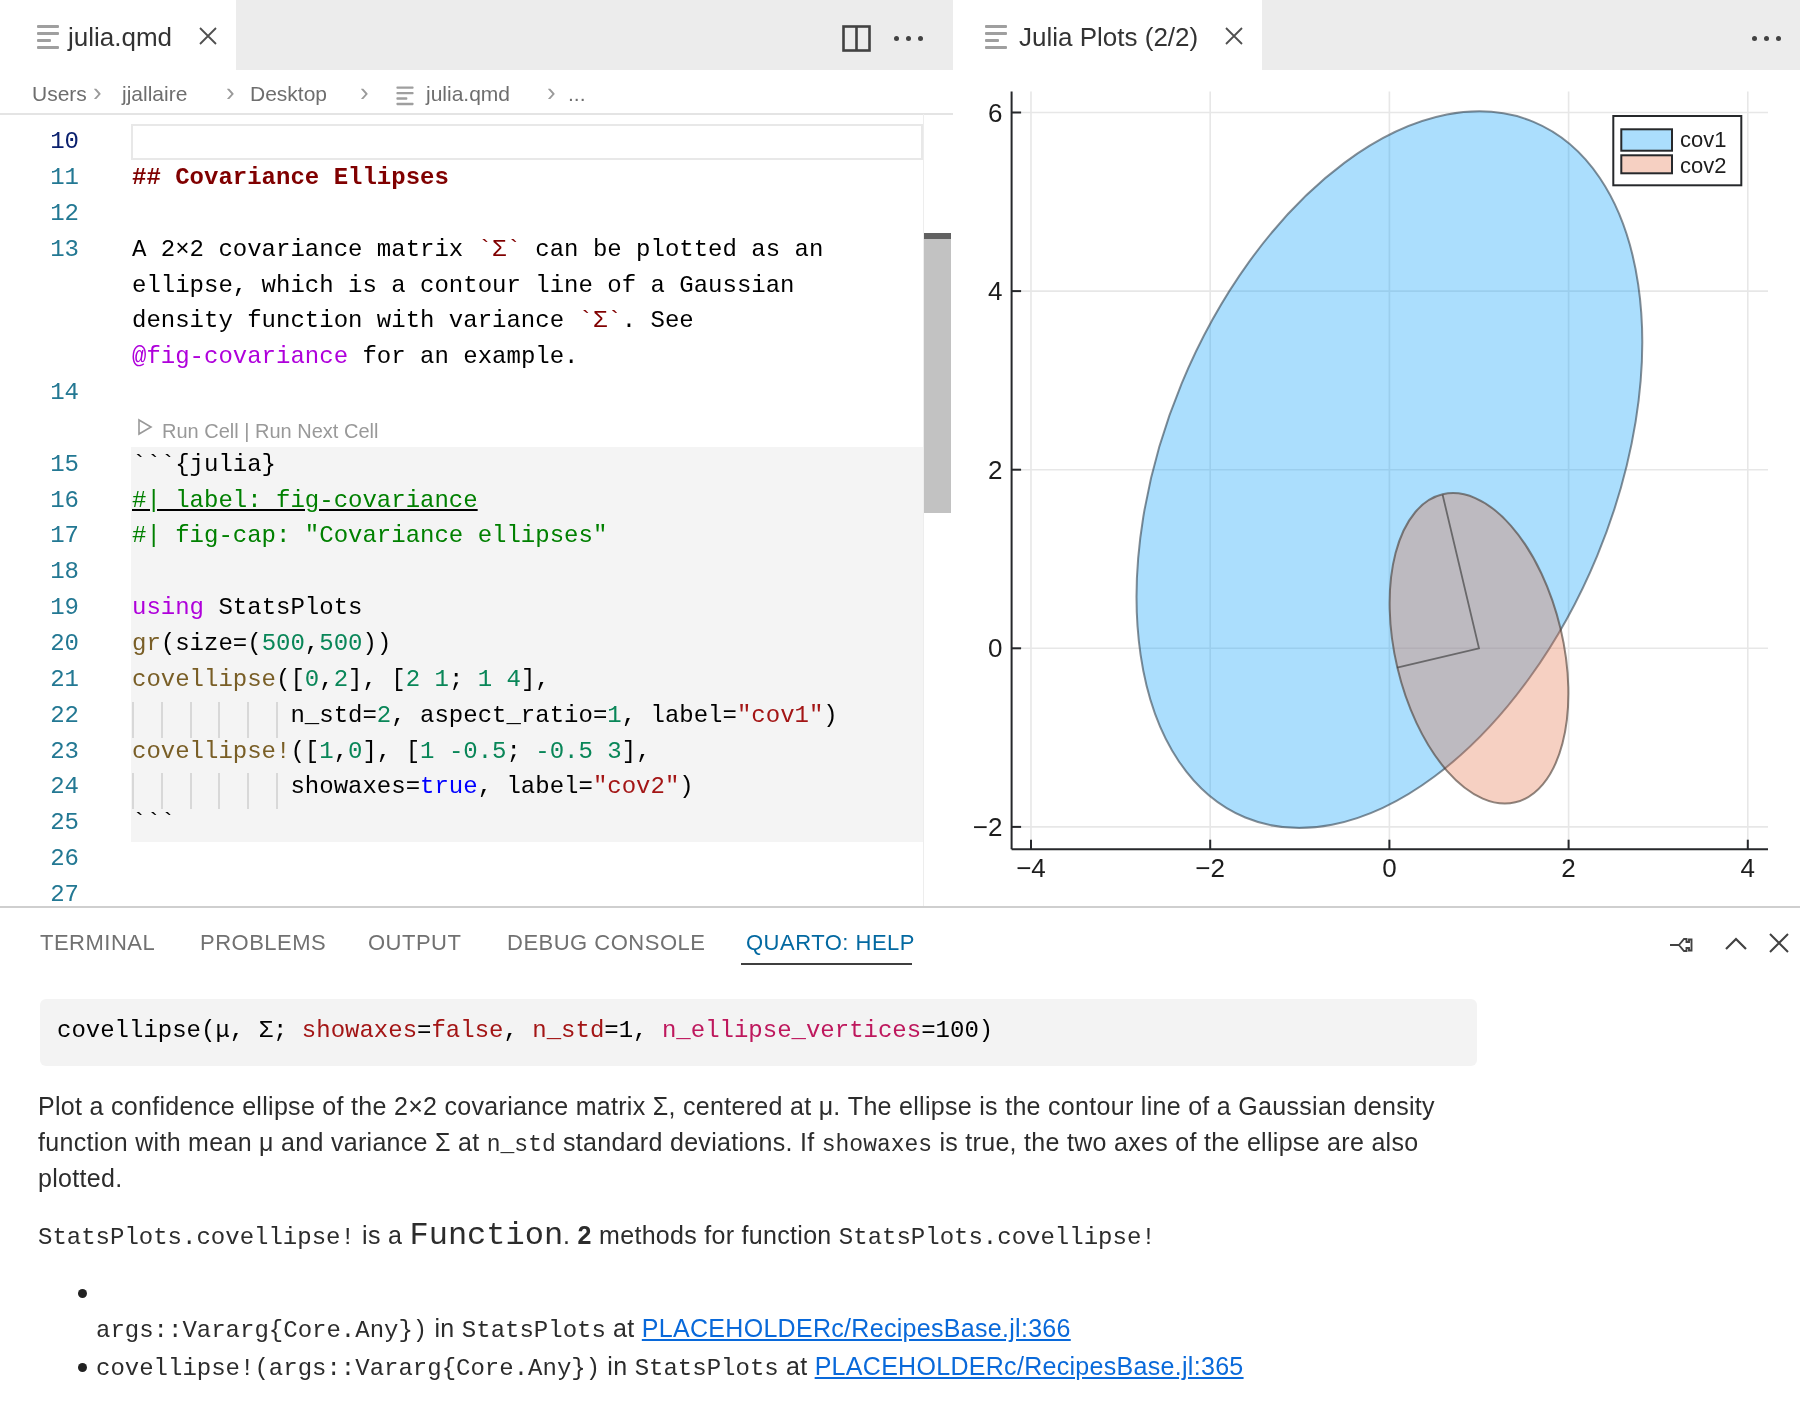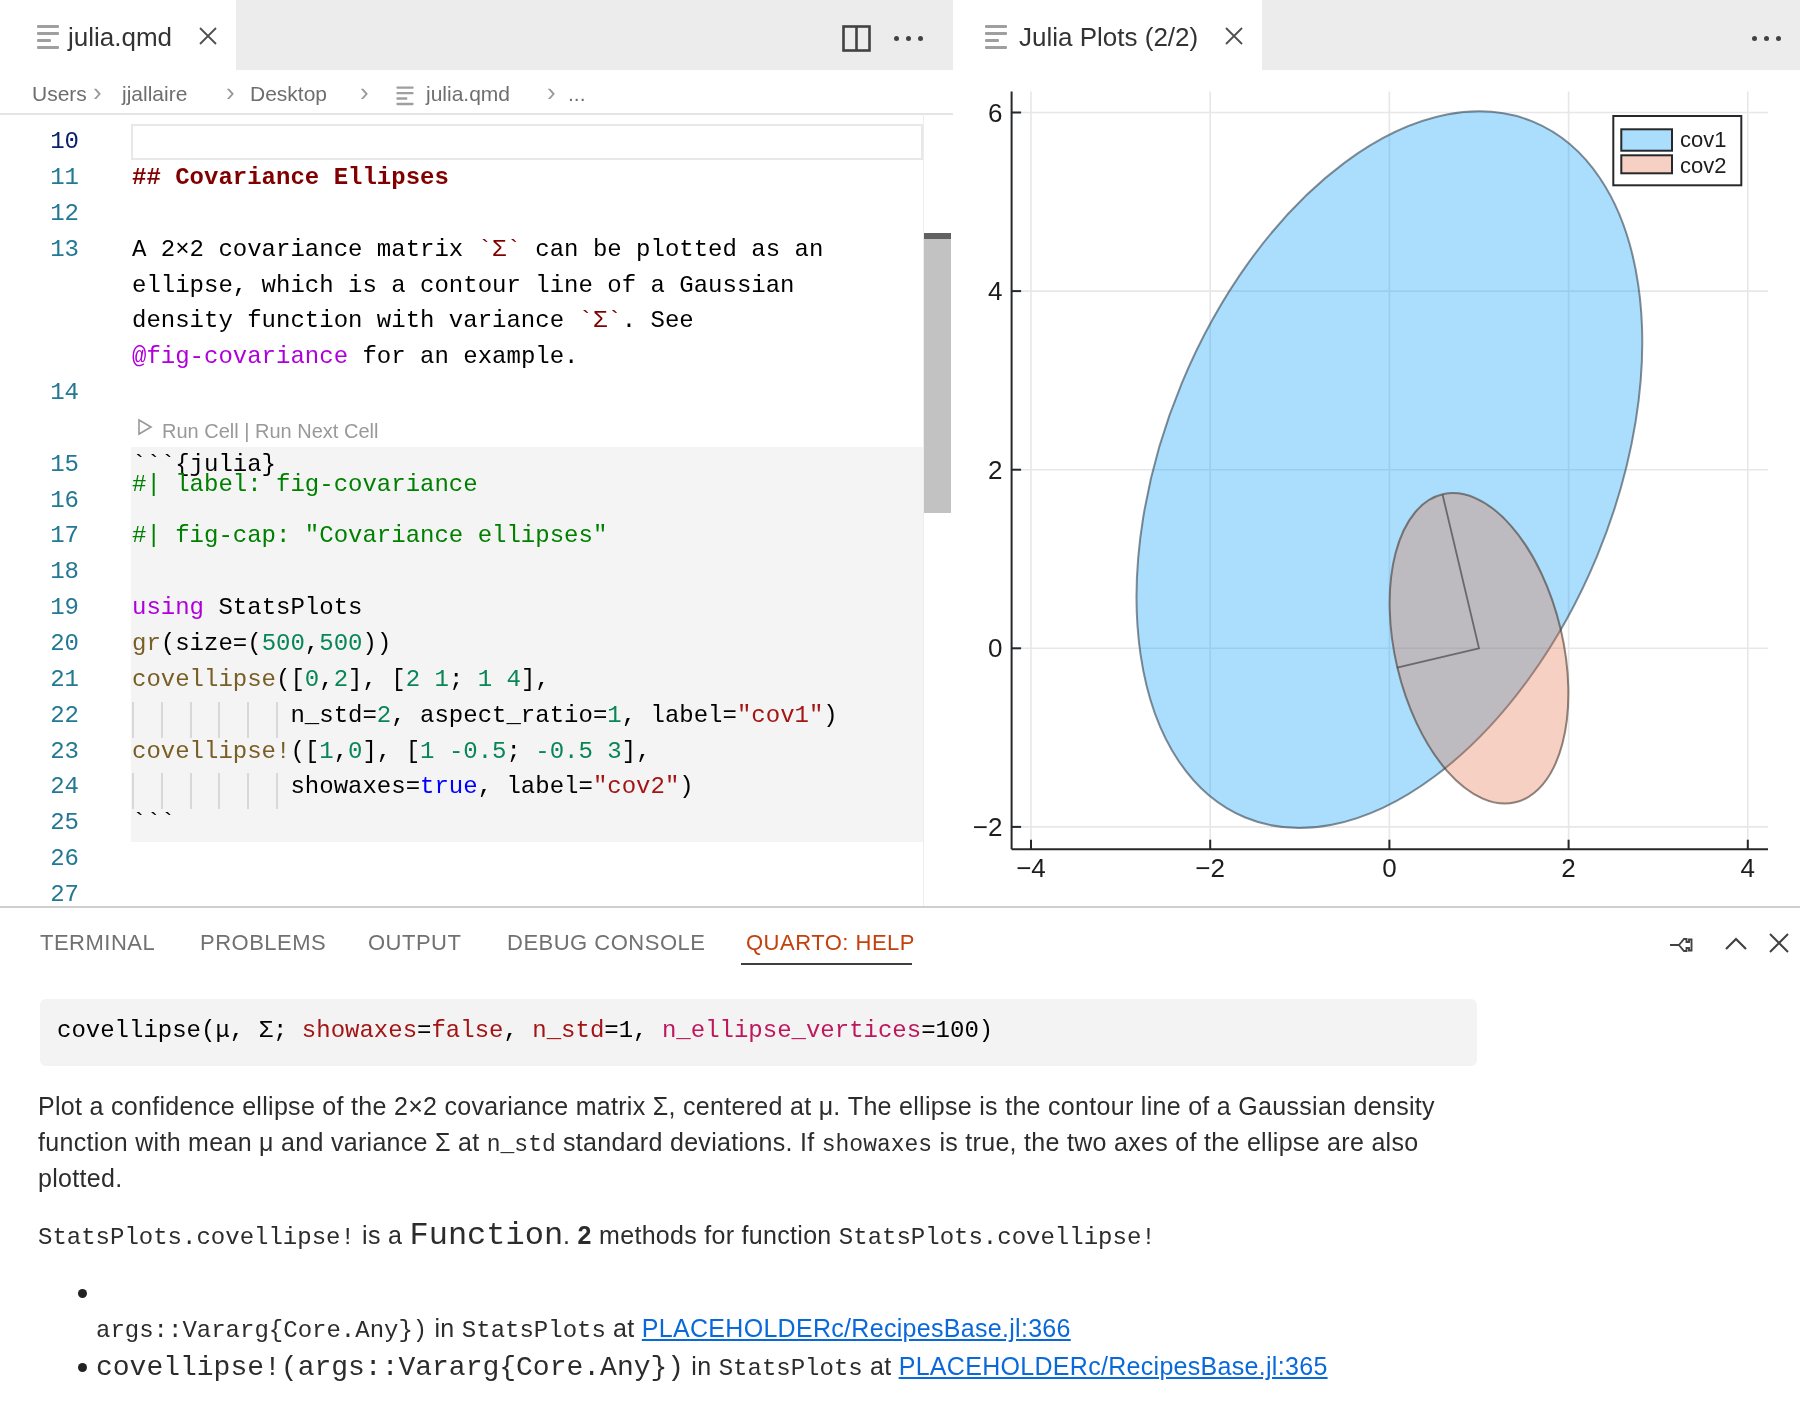--- a/index.html
+++ b/index.html
@@ -109,21 +109,21 @@
     <div class="crow" style="top:122px;">A 2×2 covariance matrix <span class="raw">`Σ`</span> can be plotted as an</div>
     <div class="crow" style="top:158px;">ellipse, which is a contour line of a Gaussian</div>
     <div class="crow" style="top:193px;">density function with variance <span class="raw">`Σ`</span>. See</div>
     <div class="crow" style="top:229px;"><span class="kw">@fig-covariance</span> for an example.</div>
 
     <svg class="abs" style="left:136px; top:303px;" width="18" height="20" viewBox="0 0 18 20">
       <path d="M3,3 L15,10 L3,17 Z" fill="none" stroke="#999999" stroke-width="1.6"></path>
     </svg>
     <div class="abs" style="left:162px; top:306px; font-size:20px; color:#999999;">Run Cell | Run Next Cell</div>
     <div class="crow" style="top:337px;">```{julia}</div>
-    <div class="crow" style="top:357px;"><span class="g">#| label: fig-covariance</span></div>
+    <div class="crow" style="top:373px;text-decoration:underline;"><span class="g">#| label: fig-covariance</span></div>
     <div class="crow" style="top:408px;"><span class="g">#| fig-cap: "Covariance ellipses"</span></div>
     <div class="crow" style="top:480px;"><span class="kw">using</span> StatsPlots</div>
     <div class="crow" style="top:516px;"><span class="fn">gr</span>(size=(<span class="n">500</span>,<span class="n">500</span>))</div>
     <div class="crow" style="top:552px;"><span class="fn">covellipse</span>([<span class="n">0</span>,<span class="n">2</span>], [<span class="n">2</span> <span class="n">1</span>; <span class="n">1</span> <span class="n">4</span>],</div>
     <div class="crow" style="top:588px;">           n_std=<span class="n">2</span>, aspect_ratio=<span class="n">1</span>, label=<span class="s">"cov1"</span>)</div>
     <div class="crow" style="top:624px;"><span class="fn">covellipse!</span>([<span class="n">1</span>,<span class="n">0</span>], [<span class="n">1</span> <span class="n">-0.5</span>; <span class="n">-0.5</span> <span class="n">3</span>],</div>
     <div class="crow" style="top:659px;">           showaxes=<span class="bl">true</span>, label=<span class="s">"cov2"</span>)</div>
     <div class="crow" style="top:695px;">```</div>
 
     <div class="iguide" style="left:132px; top:588px; height:36px;"></div>
@@ -223,21 +223,21 @@
   </div>
 
   <div class="abs" style="left:0; top:906px; width:1800px; height:2px; background:#cfcfcf;"></div>
   <div class="abs" style="left:0; top:908px; width:1800px; height:498px; background:#fff;"></div>
   <div id="panel" class="abs" style="left:0; top:908px; width:1800px; height:498px;">
 
     <div class="ptab" style="left:40px;">TERMINAL</div>
     <div class="ptab" style="left:200px;">PROBLEMS</div>
     <div class="ptab" style="left:368px;">OUTPUT</div>
     <div class="ptab" style="left:507px;">DEBUG CONSOLE</div>
-    <div class="ptab" style="left:746px; color:#c2410c;">QUARTO: HELP</div>
+    <div class="ptab" style="left:746px; color:#0369a1;">QUARTO: HELP</div>
     <div class="abs" style="left:741px; top:55px; width:171px; height:2px; background:#3f3f3f;"></div>
 
     <svg class="abs" style="left:1668px; top:931px; top:23px;" width="30" height="28" viewBox="0 0 30 28">
       <path d="M2,14 L11,14" stroke="#424242" stroke-width="2" fill="none"></path>
       <path d="M11,14 L16,8 L18.5,8 L18.5,11 L21,11 L21,8.5 L23.5,8.5 L23.5,19.5 L21,19.5 L21,17 L18.5,17 L18.5,20 L16,20 Z" stroke="#424242" stroke-width="1.9" fill="none" stroke-linejoin="miter"></path>
     </svg>
     <svg class="abs" style="left:1722px; top:24px;" width="28" height="24" viewBox="0 0 28 24">
       <path d="M4,17 L14,7 L24,17" stroke="#424242" stroke-width="2.2" fill="none"></path>
     </svg>
     <svg class="abs" style="left:1766px; top:22px;" width="26" height="26" viewBox="0 0 26 26">
@@ -249,15 +249,15 @@
 
     <div class="helptext" style="left:38px; top:184px;">Plot a confidence ellipse of the 2×2 covariance matrix Σ, centered at μ. The ellipse is the contour line of a Gaussian density</div>
     <div class="helptext" style="left:38px; top:220px;">function with mean μ and variance Σ at <span class="hmono">n_std</span> standard deviations. If <span class="hmono">showaxes</span> is true, the two axes of the ellipse are also</div>
     <div class="helptext" style="left:38px; top:256px;">plotted.</div>
 
     <div class="helptext" style="left:38px; top:309px;"><span class="hmono" style="font-size:24px;">StatsPlots.covellipse!</span> is a <span class="hmono" style="font-size:32px;">Function</span>. <b>2</b> methods for function <span class="hmono" style="font-size:24px;">StatsPlots.covellipse!</span></div>
 
     <div class="abs" style="left:78px; top:381px; width:9px; height:9px; border-radius:50%; background:#222;"></div>
     <div class="helptext" style="left:96px; top:406px;"><span class="hmono" style="font-size:24px;">args::Vararg{Core.Any})</span> in <span class="hmono" style="font-size:24px;">StatsPlots</span> at <a class="lnk">PLACEHOLDERc/RecipesBase.jl:366</a></div>
     <div class="abs" style="left:78px; top:455px; width:9px; height:9px; border-radius:50%; background:#222;"></div>
-    <div class="helptext" style="left:96px; top:444px;"><span class="hmono" style="font-size:28px;margin-top:6px;">covellipse!(args::Vararg{Core.Any})</span> in <span class="hmono" style="font-size:24px;">StatsPlots</span> at <a class="lnk">PLACEHOLDERc/RecipesBase.jl:365</a></div>
+    <div class="helptext" style="left:96px; top:444px;"><span class="hmono" style="font-size:24px;margin-top:6px;">covellipse!(args::Vararg{Core.Any})</span> in <span class="hmono" style="font-size:24px;">StatsPlots</span> at <a class="lnk">PLACEHOLDERc/RecipesBase.jl:365</a></div>
   </div>
 </div>
 
 </body></html>

